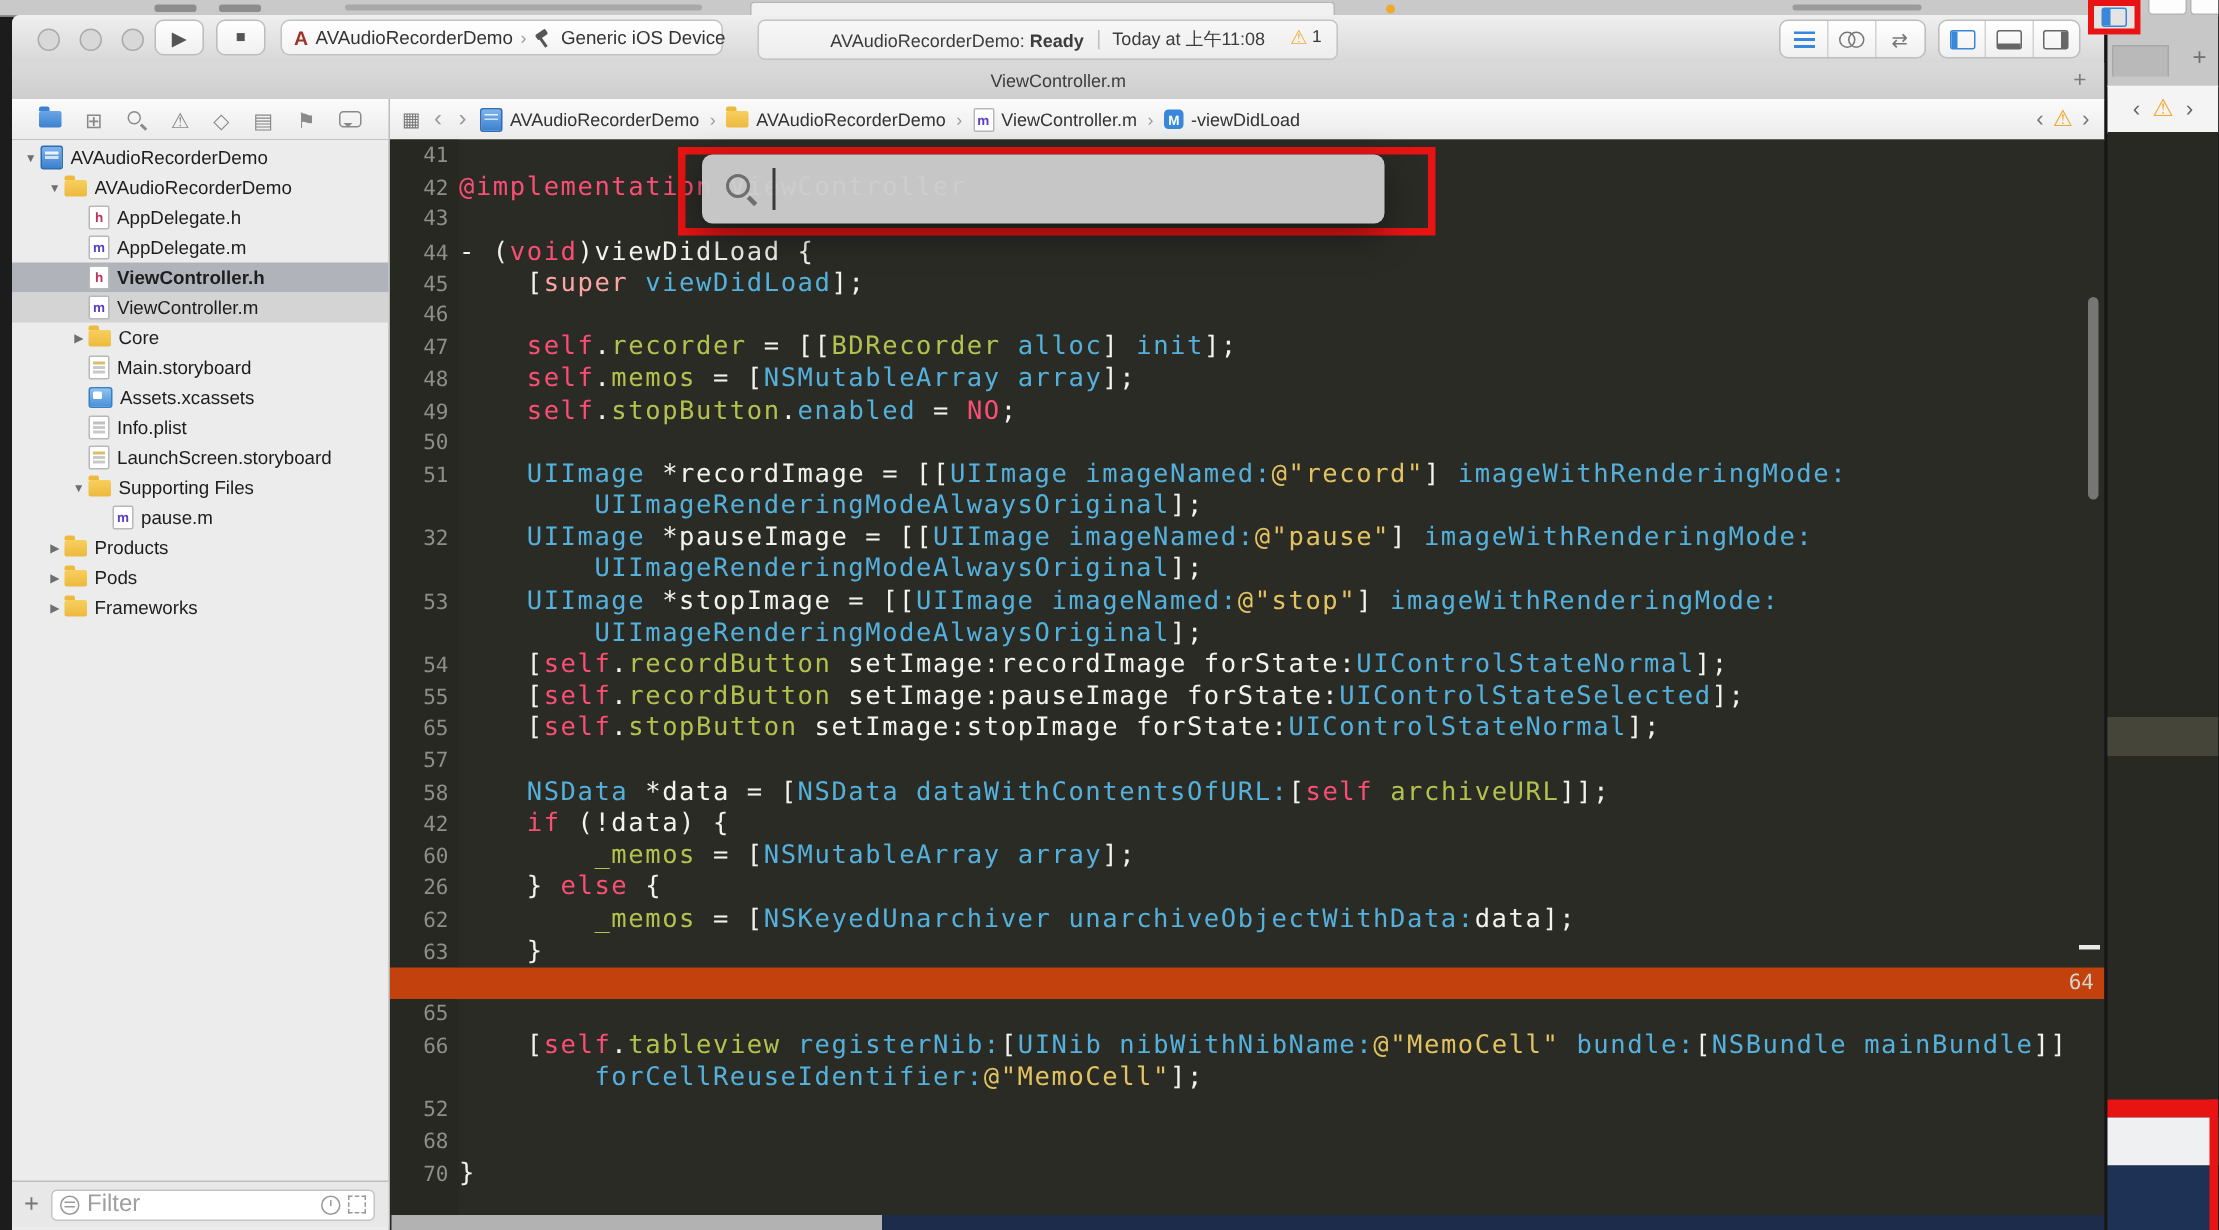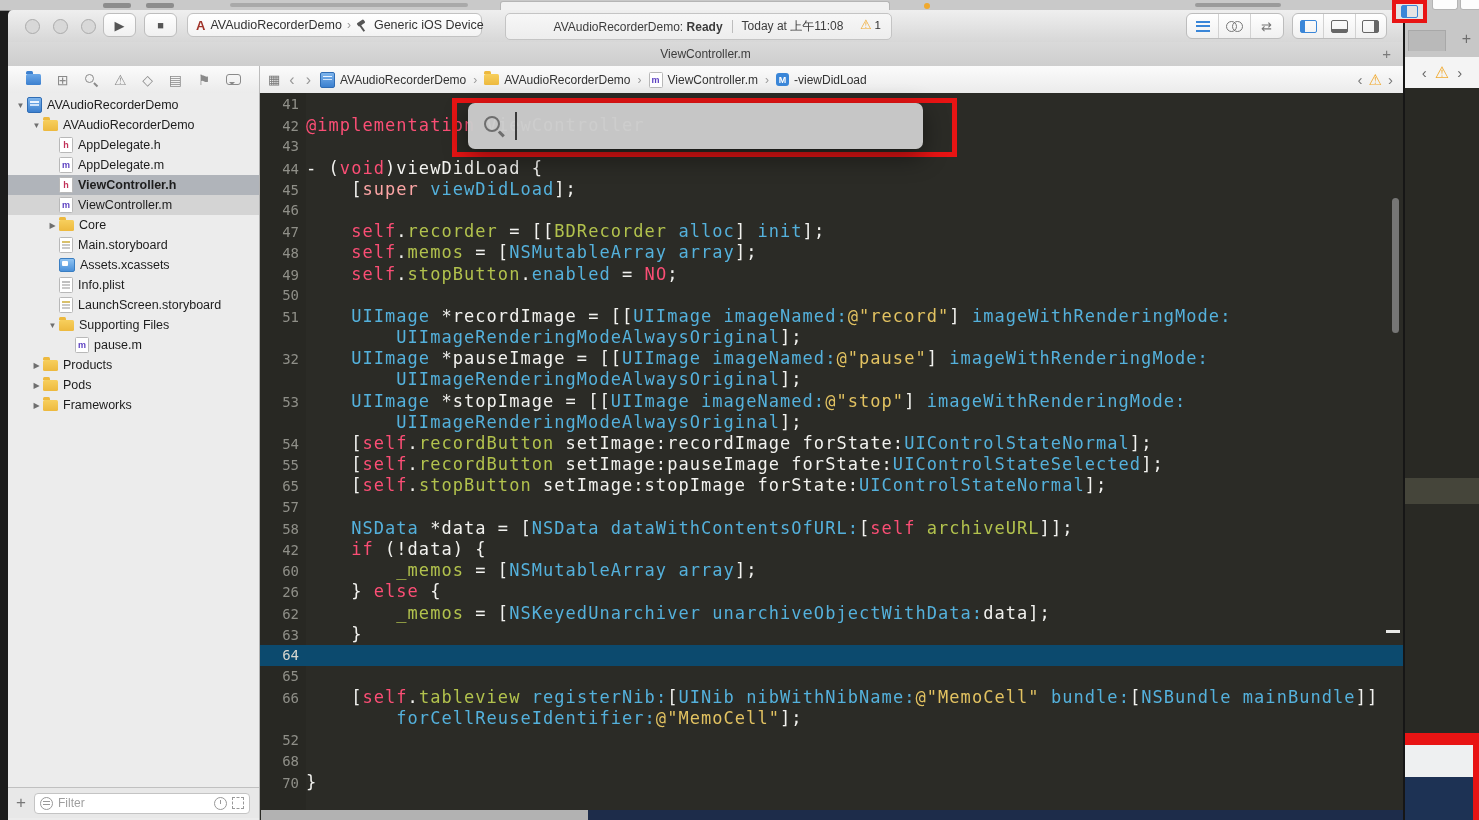--- a/index.html
+++ b/index.html
@@ -76,32 +76,32 @@
   .sidebar{position:absolute;left:8px;top:93px;width:252px;height:727px;background:#ececec;border-right:1px solid #b0b0b0;box-sizing:border-box;}
   .tree{position:absolute;left:0;top:2px;right:0;}
   .trow{height:20px;display:flex;align-items:center;font-size:12.5px;color:#1d1d1d;white-space:nowrap;}
   .trow .disc{width:13px;flex:none;font-size:8px;color:#6f6f6f;text-align:center;}
   .trow .lbl{margin-left:5px;overflow:hidden;text-overflow:ellipsis;}
   .trow.sel-primary{background:#b0b4ba;font-weight:bold;}
   .trow.sel-secondary{background:#d4d4d4;}
   .filterbar{position:absolute;left:0;bottom:2px;right:0;height:30px;background:#e8e8e8;border-top:1px solid #c0c0c0;display:flex;align-items:center;}
   .filterbar .plus{width:26px;text-align:center;font-size:17px;color:#777;}
   .filterfield{flex:1;height:19px;margin-right:9px;background:#fff;border:1px solid #c4c4c4;border-radius:4px;display:flex;align-items:center;padding:0 5px;gap:5px;}
-  .filterfield .ph{flex:1;font-size:12px;color:#9f9f9f;}
+  .filterfield .ph{flex:1;font-size:16px;color:#9f9f9f;}
   .ic-filt{width:11px;height:11px;border:1.3px solid #999;border-radius:50%;position:relative;flex:none;}
   .ic-filt::before{content:"";position:absolute;left:2px;top:3px;right:2px;height:1.2px;background:#999;box-shadow:0 3px 0 #999;}
   .ic-clock{width:11px;height:11px;border:1.3px solid #999;border-radius:50%;position:relative;flex:none;}
   .ic-clock::before{content:"";position:absolute;left:4.5px;top:2px;width:1.3px;height:4px;background:#999;}
   .ic-scm{width:10px;height:10px;border:1.3px dashed #999;flex:none;}
   
   .editor{position:absolute;left:260px;top:93px;width:1143px;height:727px;background:#2b2b26;overflow:hidden;}
   .gutterbg{position:absolute;left:0;top:0;bottom:0;width:46px;background:#282823;}
   .coderows{position:absolute;left:0;top:1px;right:0;}
   .crow{display:flex;height:21.2px;align-items:baseline;}
-  .crow.hl{background:#0c4a6e;}
+  .crow.hl{background:#c2410c;justify-content:flex-end;}
   .crow .gut{width:39px;padding-right:7px;flex:none;text-align:right;font-family:"DejaVu Sans Mono",monospace;font-size:14px;line-height:21.2px;color:#8f8f88;}
   .crow.hl .gut{color:#d6d6cf;}
   .crow .cd{font-family:"DejaVu Sans Mono",monospace;font-size:17px;line-height:21.2px;letter-spacing:1.05px;white-space:pre;}
   .vscroll{position:absolute;left:1132px;top:105px;width:7px;height:135px;background:#848484;border-radius:4px;opacity:.85;}
   .white-dash{position:absolute;left:1126px;top:537px;width:14px;height:3px;background:#e9e9e6;}
   .hstrip{position:absolute;left:0;bottom:0;height:10px;width:100%;}
   .hthumb{position:absolute;left:1px;top:0;width:327px;height:10px;background:#b2b2b2;}
   .hnavy{position:absolute;left:328px;right:0;top:0;height:10px;background:#1d2c4a;}
   
   .behind{position:absolute;left:1403px;top:10px;width:76px;height:810px;border-left:2px solid #161616;box-sizing:border-box;}

